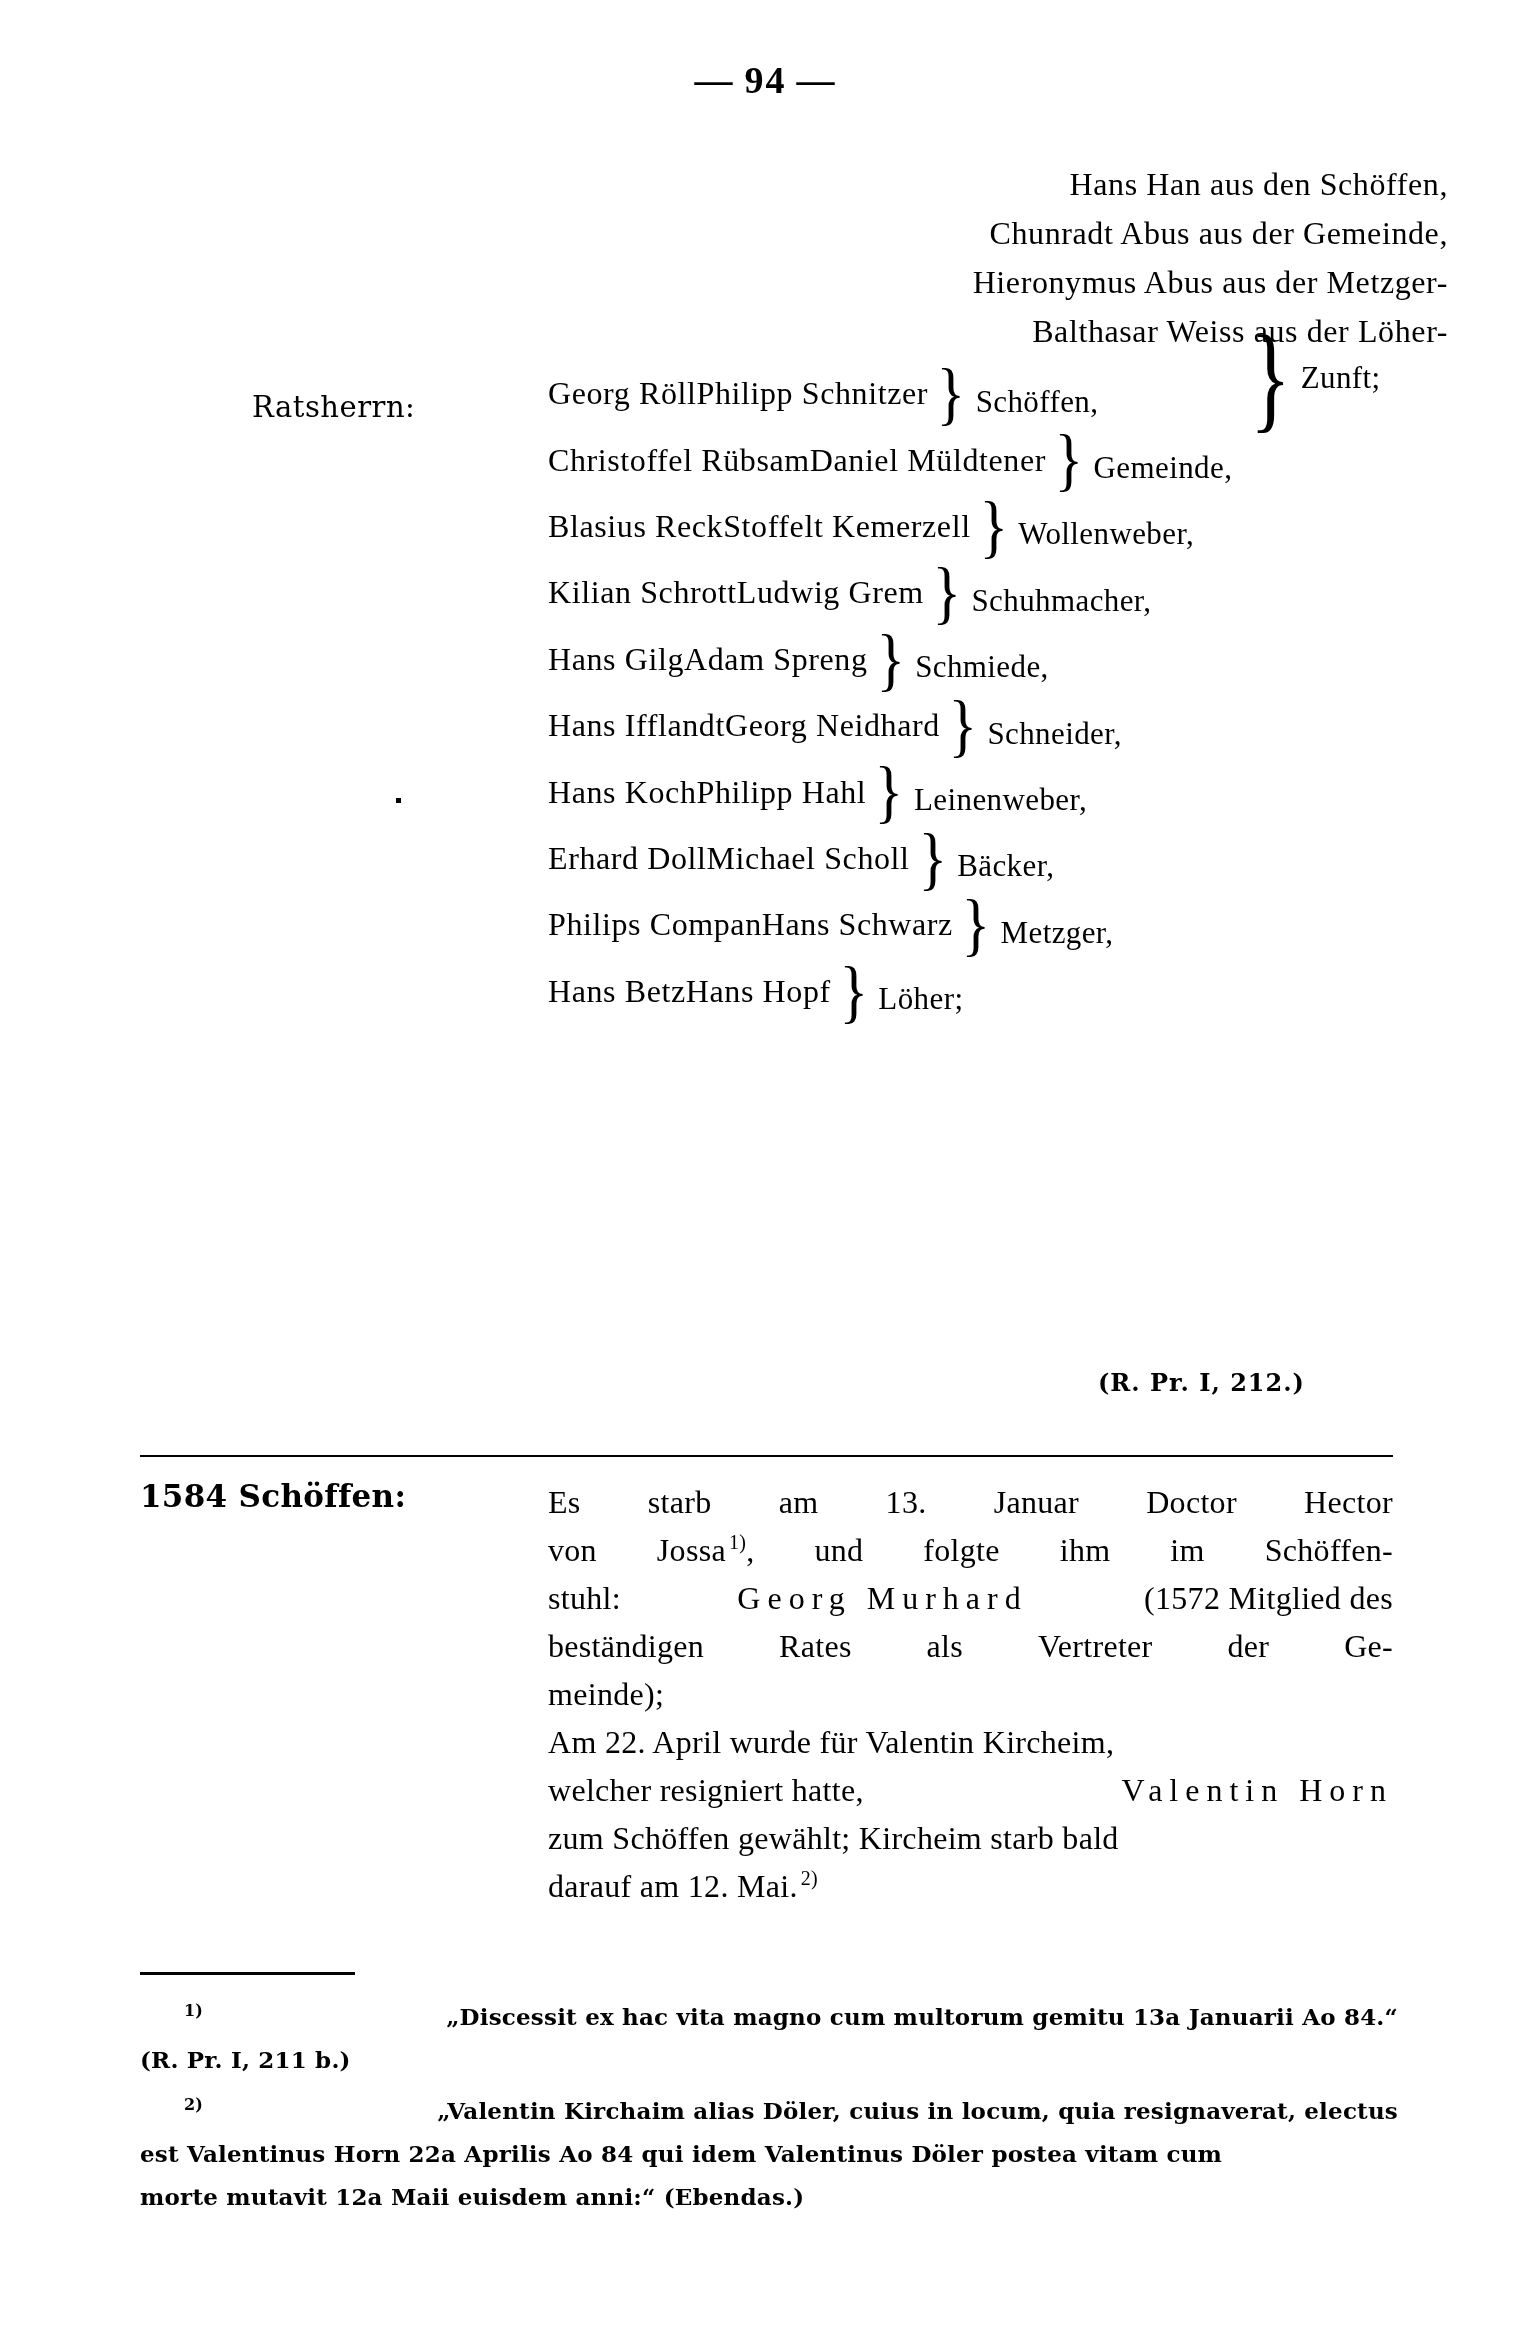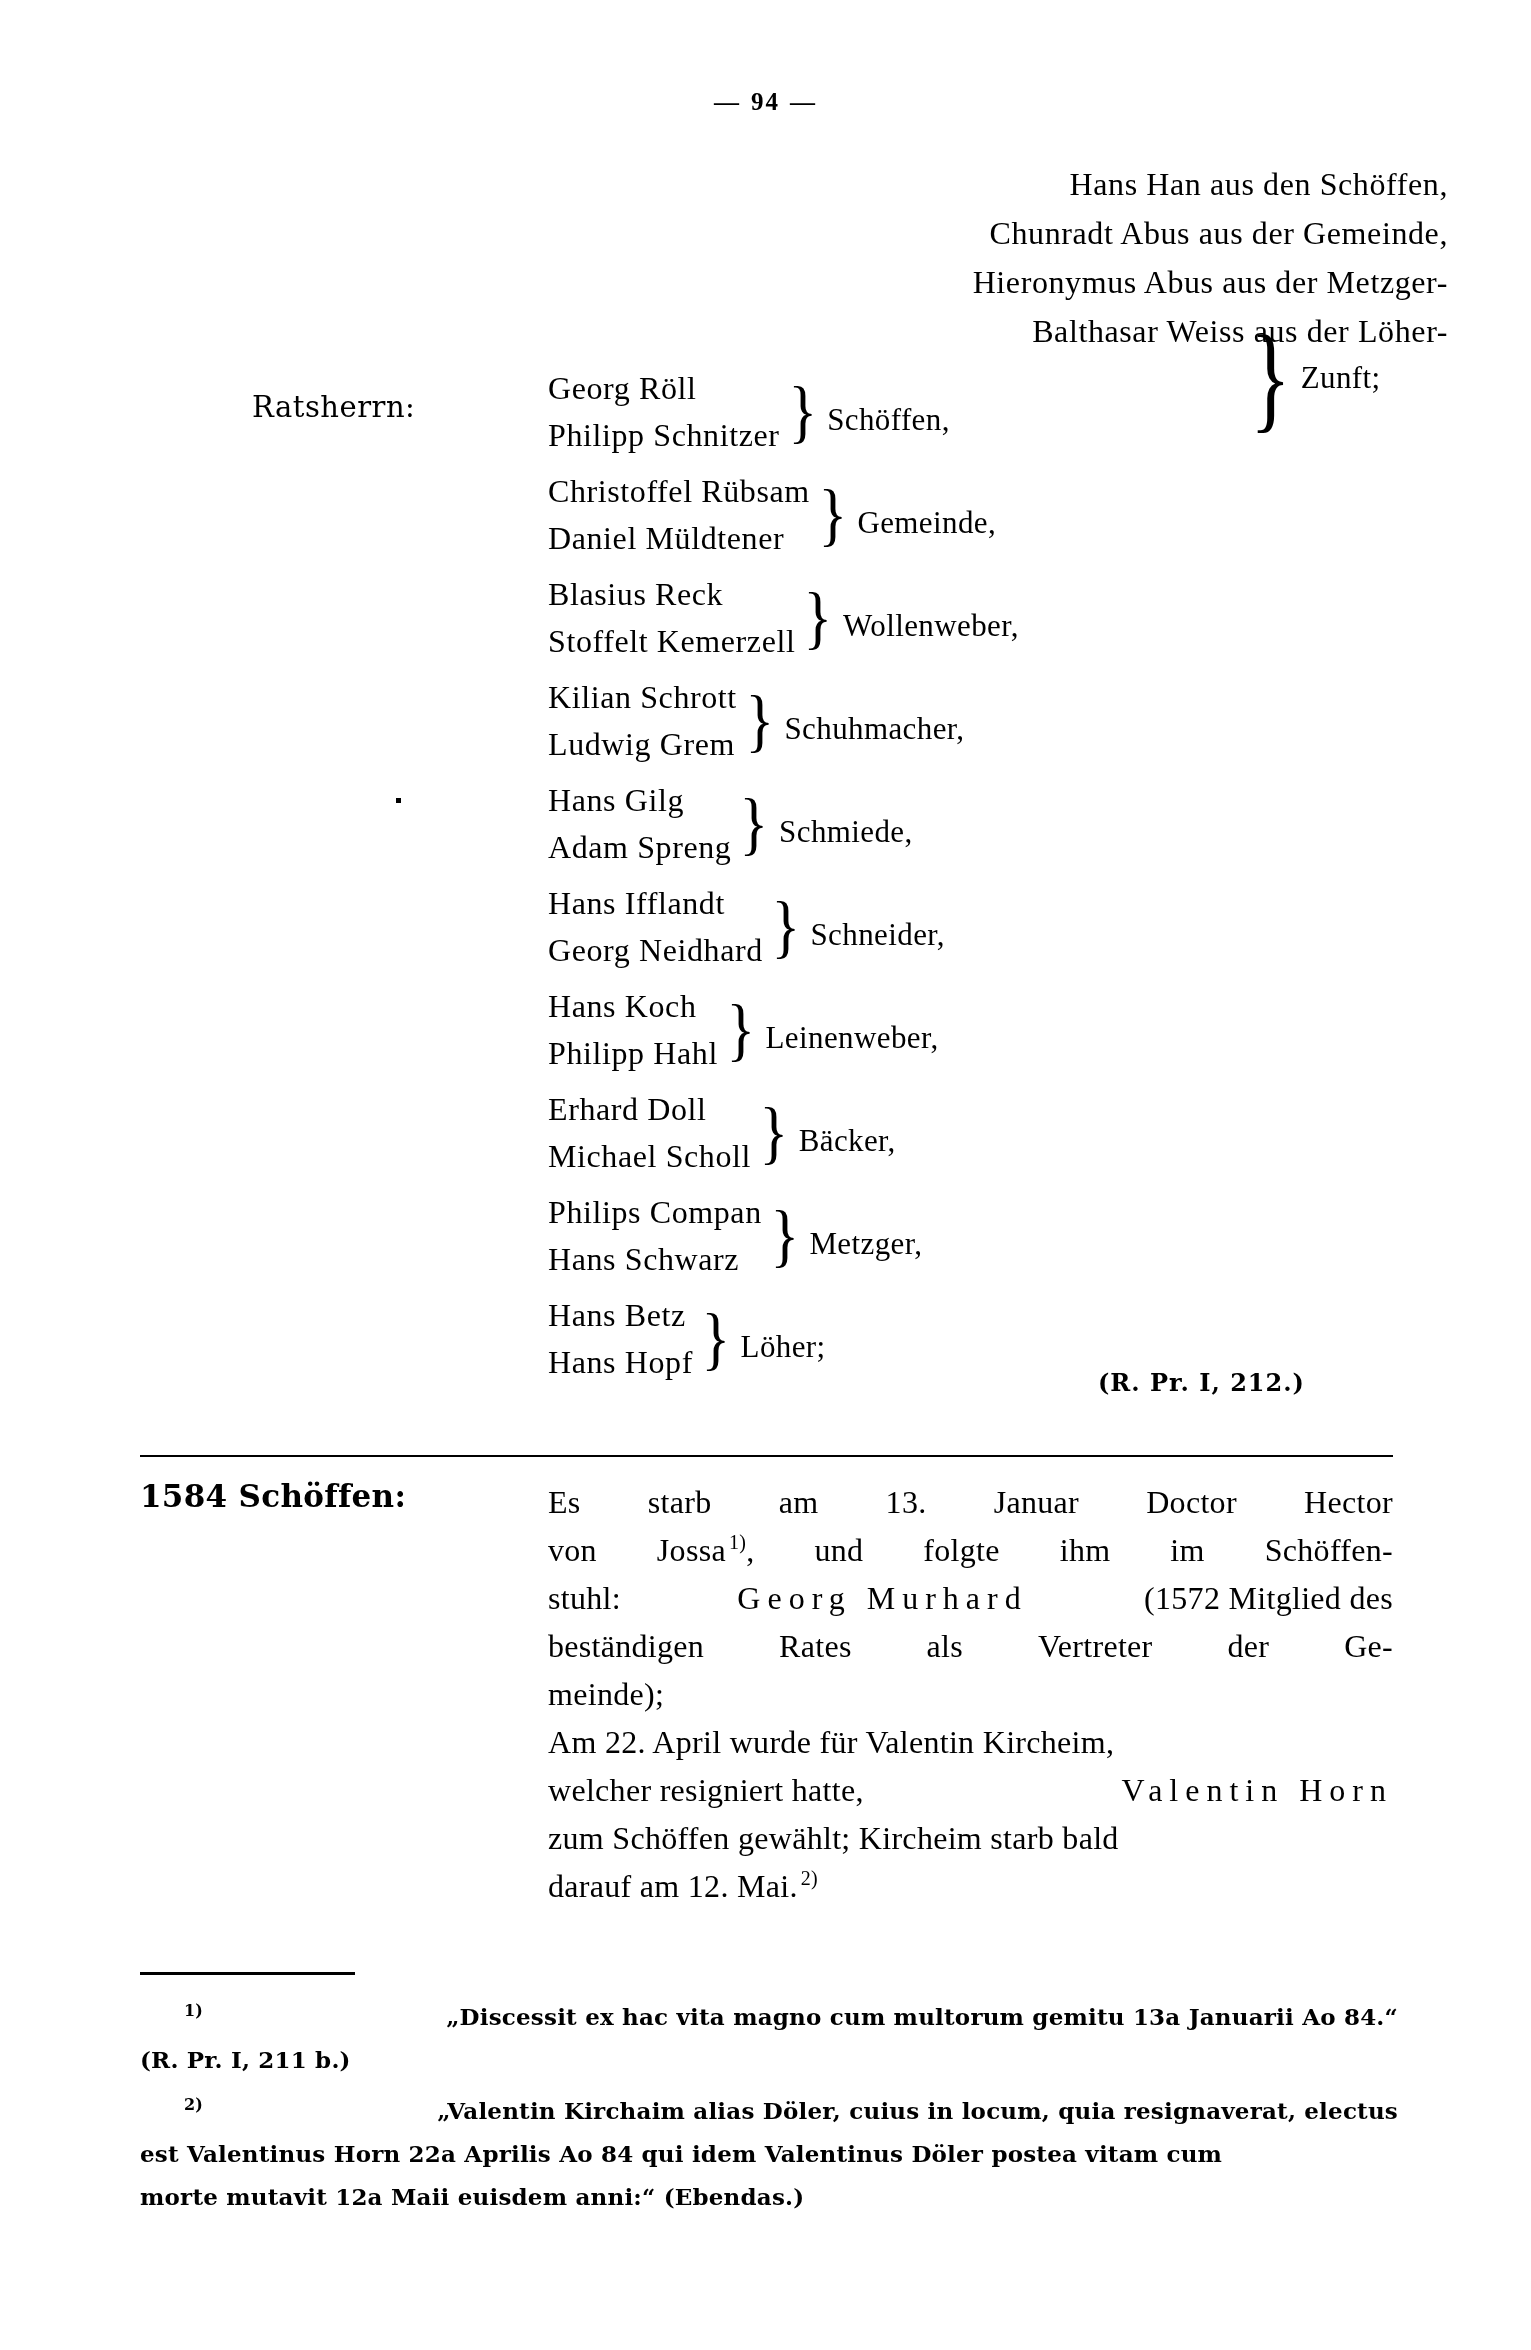--- a/index.html
+++ b/index.html
@@ -21,24 +21,23 @@
     inset: 0;
   }
 
   
   .folio {
     position: absolute;
     top: 58px;
     left: 0;
     width: 100%;
     text-align: center;
-    font-size: 25px;
+    font-size: 38px;
     font-weight: bold;
     letter-spacing: 2px;
-    margin-top: 30px;
   }
   .folio .rule { font-weight: bold; padding: 0 10px; }
 
   
   .entry-top {
     position: absolute;
     top: 160px;
     left: 0;
     width: 1531px;
   }
@@ -78,21 +77,20 @@
   }
 
   
   .grp {
     display: flex;
     align-items: center;
     margin-top: 9px;
   }
   .grp .names {
     display: flex;
-    flex-direction: column;
     font-size: 32px;
     line-height: 47px;
     white-space: nowrap;
     letter-spacing: 0.6px;
   }
   .grp .brace {
     font-size: 70px;
     line-height: 0.82;
     font-family: "Liberation Serif", "DejaVu Serif", serif;
     margin: 0 8px 0 6px;

